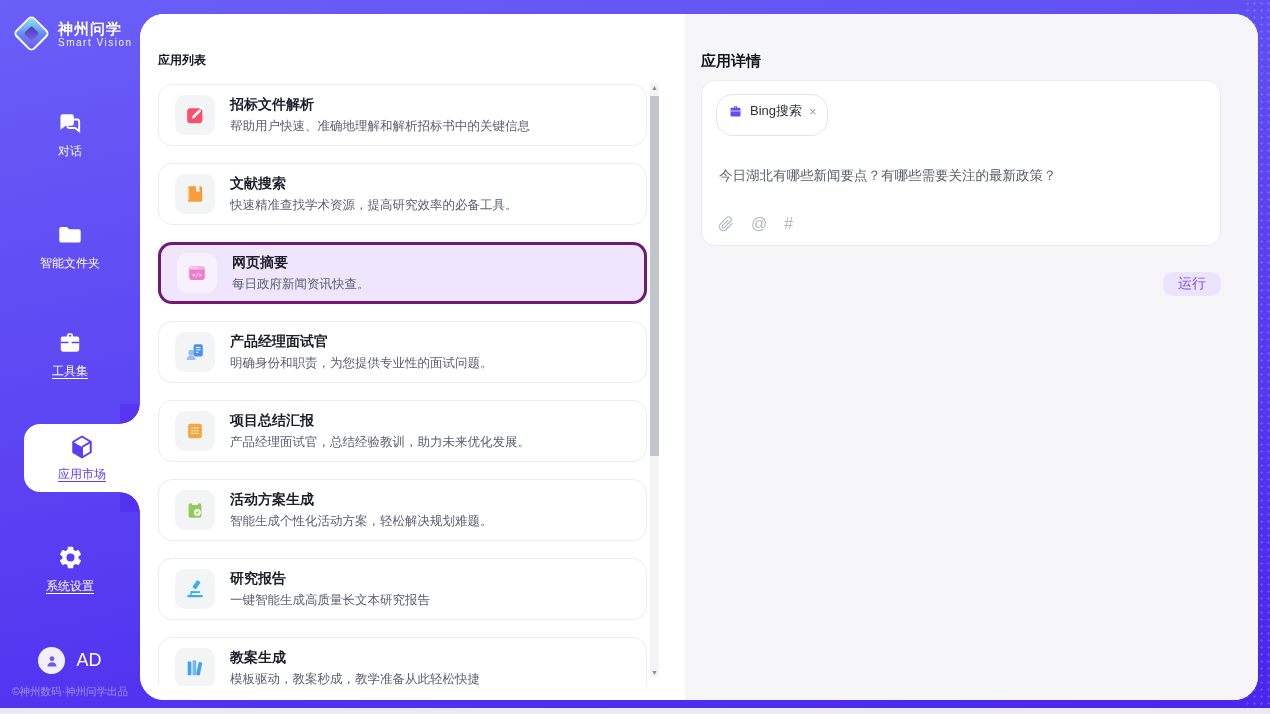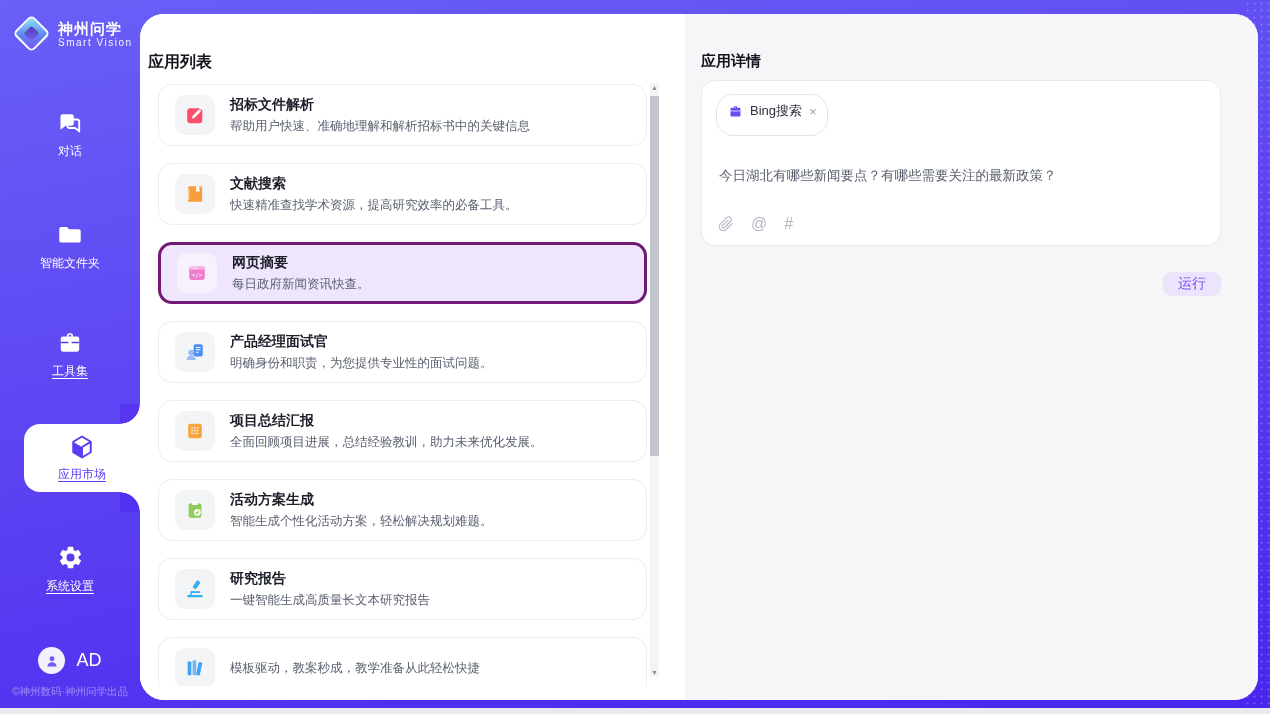--- a/index.html
+++ b/index.html
@@ -45,21 +45,21 @@
   .user-initials { font-size:18px; color:#fff; }
   .copyright { position:absolute; left:0; bottom:9px; width:140px; text-align:center;
     font-size:10.5px; color:rgba(255,255,255,.42); white-space:nowrap; }
 
   
   .main { position:absolute; left:140px; top:14px; width:1118px; height:686px;
     background:#fff; border-radius:24px; display:flex; overflow:hidden; }
 
   
   .list-col { position:relative; width:545px; height:100%; background:#fff; }
-  .list-title { position:absolute; left:8px; top:38px; font-size:16px; font-weight:700; color:#14161f; }
+  .list-title { position:absolute; left:18px; top:38px; font-size:12px; font-weight:700; color:#14161f; }
   .cards { position:absolute; left:18px; top:70px; width:489px; height:602px; overflow:hidden; }
   .card { display:flex; align-items:center; gap:15px; height:62px; padding:0 16px;
     border:1px solid #ececf1; border-radius:14px; margin-bottom:17px; background:#fff; cursor:pointer; }
   .card.selected { background:#efe6fd; border:3px solid #701a75; }
   .icon-box { flex:0 0 40px; width:40px; height:40px; border-radius:10px; background:#f3f4f6;
     display:flex; align-items:center; justify-content:center; }
   .card.selected .icon-box { background:#f7f1fd; }
   .card-title { font-size:14px; font-weight:700; color:#1c1f2a; margin-bottom:4px; }
   .card-desc { font-size:12.5px; color:#5a6070; }
 
@@ -222,21 +222,21 @@
 
         <div class="card">
           <div class="icon-box" style="color: rgb(246, 166, 62);">
             <svg width="22" height="22" viewBox="0 0 24 24">
               <rect x="4.5" y="4" width="15" height="16" rx="2.5" fill="currentColor"></rect>
               <path d="M8 8.6h8M8 11.6h8M8 14.6h8" stroke="#fff" stroke-width="1.3" stroke-dasharray="1.7 1.3"></path>
             </svg>
           </div>
           <div class="card-text">
             <div class="card-title">项目总结汇报</div>
-            <div class="card-desc">全面回顾项目进展，总结经验教训，助力未来优化发展。</div>
+            <div class="card-desc">产品经理面试官，总结经验教训，助力未来优化发展。</div>
           </div>
         </div>
 
         <div class="card">
           <div class="icon-box" style="color: rgb(143, 204, 90);">
             <svg width="22" height="22" viewBox="0 0 24 24">
               <rect x="5" y="4.5" width="14" height="16" rx="2.5" fill="currentColor"></rect>
               <rect x="8.5" y="3" width="7" height="3.6" rx="1.3" fill="#fff" opacity=".9"></rect>
               <circle cx="14.6" cy="14.6" r="3.7" fill="#fff" opacity=".92"></circle>
               <path d="M12.9 14.6l1.2 1.2 2.1-2.3" stroke="currentColor" stroke-width="1.3" fill="none"></path>
@@ -265,20 +265,21 @@
 
         <div class="card">
           <div class="icon-box" style="color: rgb(66, 160, 245);">
             <svg width="22" height="22" viewBox="0 0 24 24">
               <rect x="4" y="5" width="4" height="15" rx="1" fill="currentColor"></rect>
               <rect x="9.4" y="3.6" width="4" height="16.4" rx="1" fill="currentColor" opacity=".72"></rect>
               <rect x="14.6" y="5.6" width="4" height="14.4" rx="1" transform="rotate(12 16.6 12.8)" fill="currentColor"></rect>
             </svg>
           </div>
           <div class="card-text">
+            <div class="card-title">教案生成</div>
             <div class="card-desc">模板驱动，教案秒成，教学准备从此轻松快捷</div>
           </div>
         </div>
 
       </div>
 
       <div class="fake-scrollbar">
         <div class="sb-arrow up">▲</div>
         <div class="sb-thumb"></div>
         <div class="sb-arrow down">▼</div>

